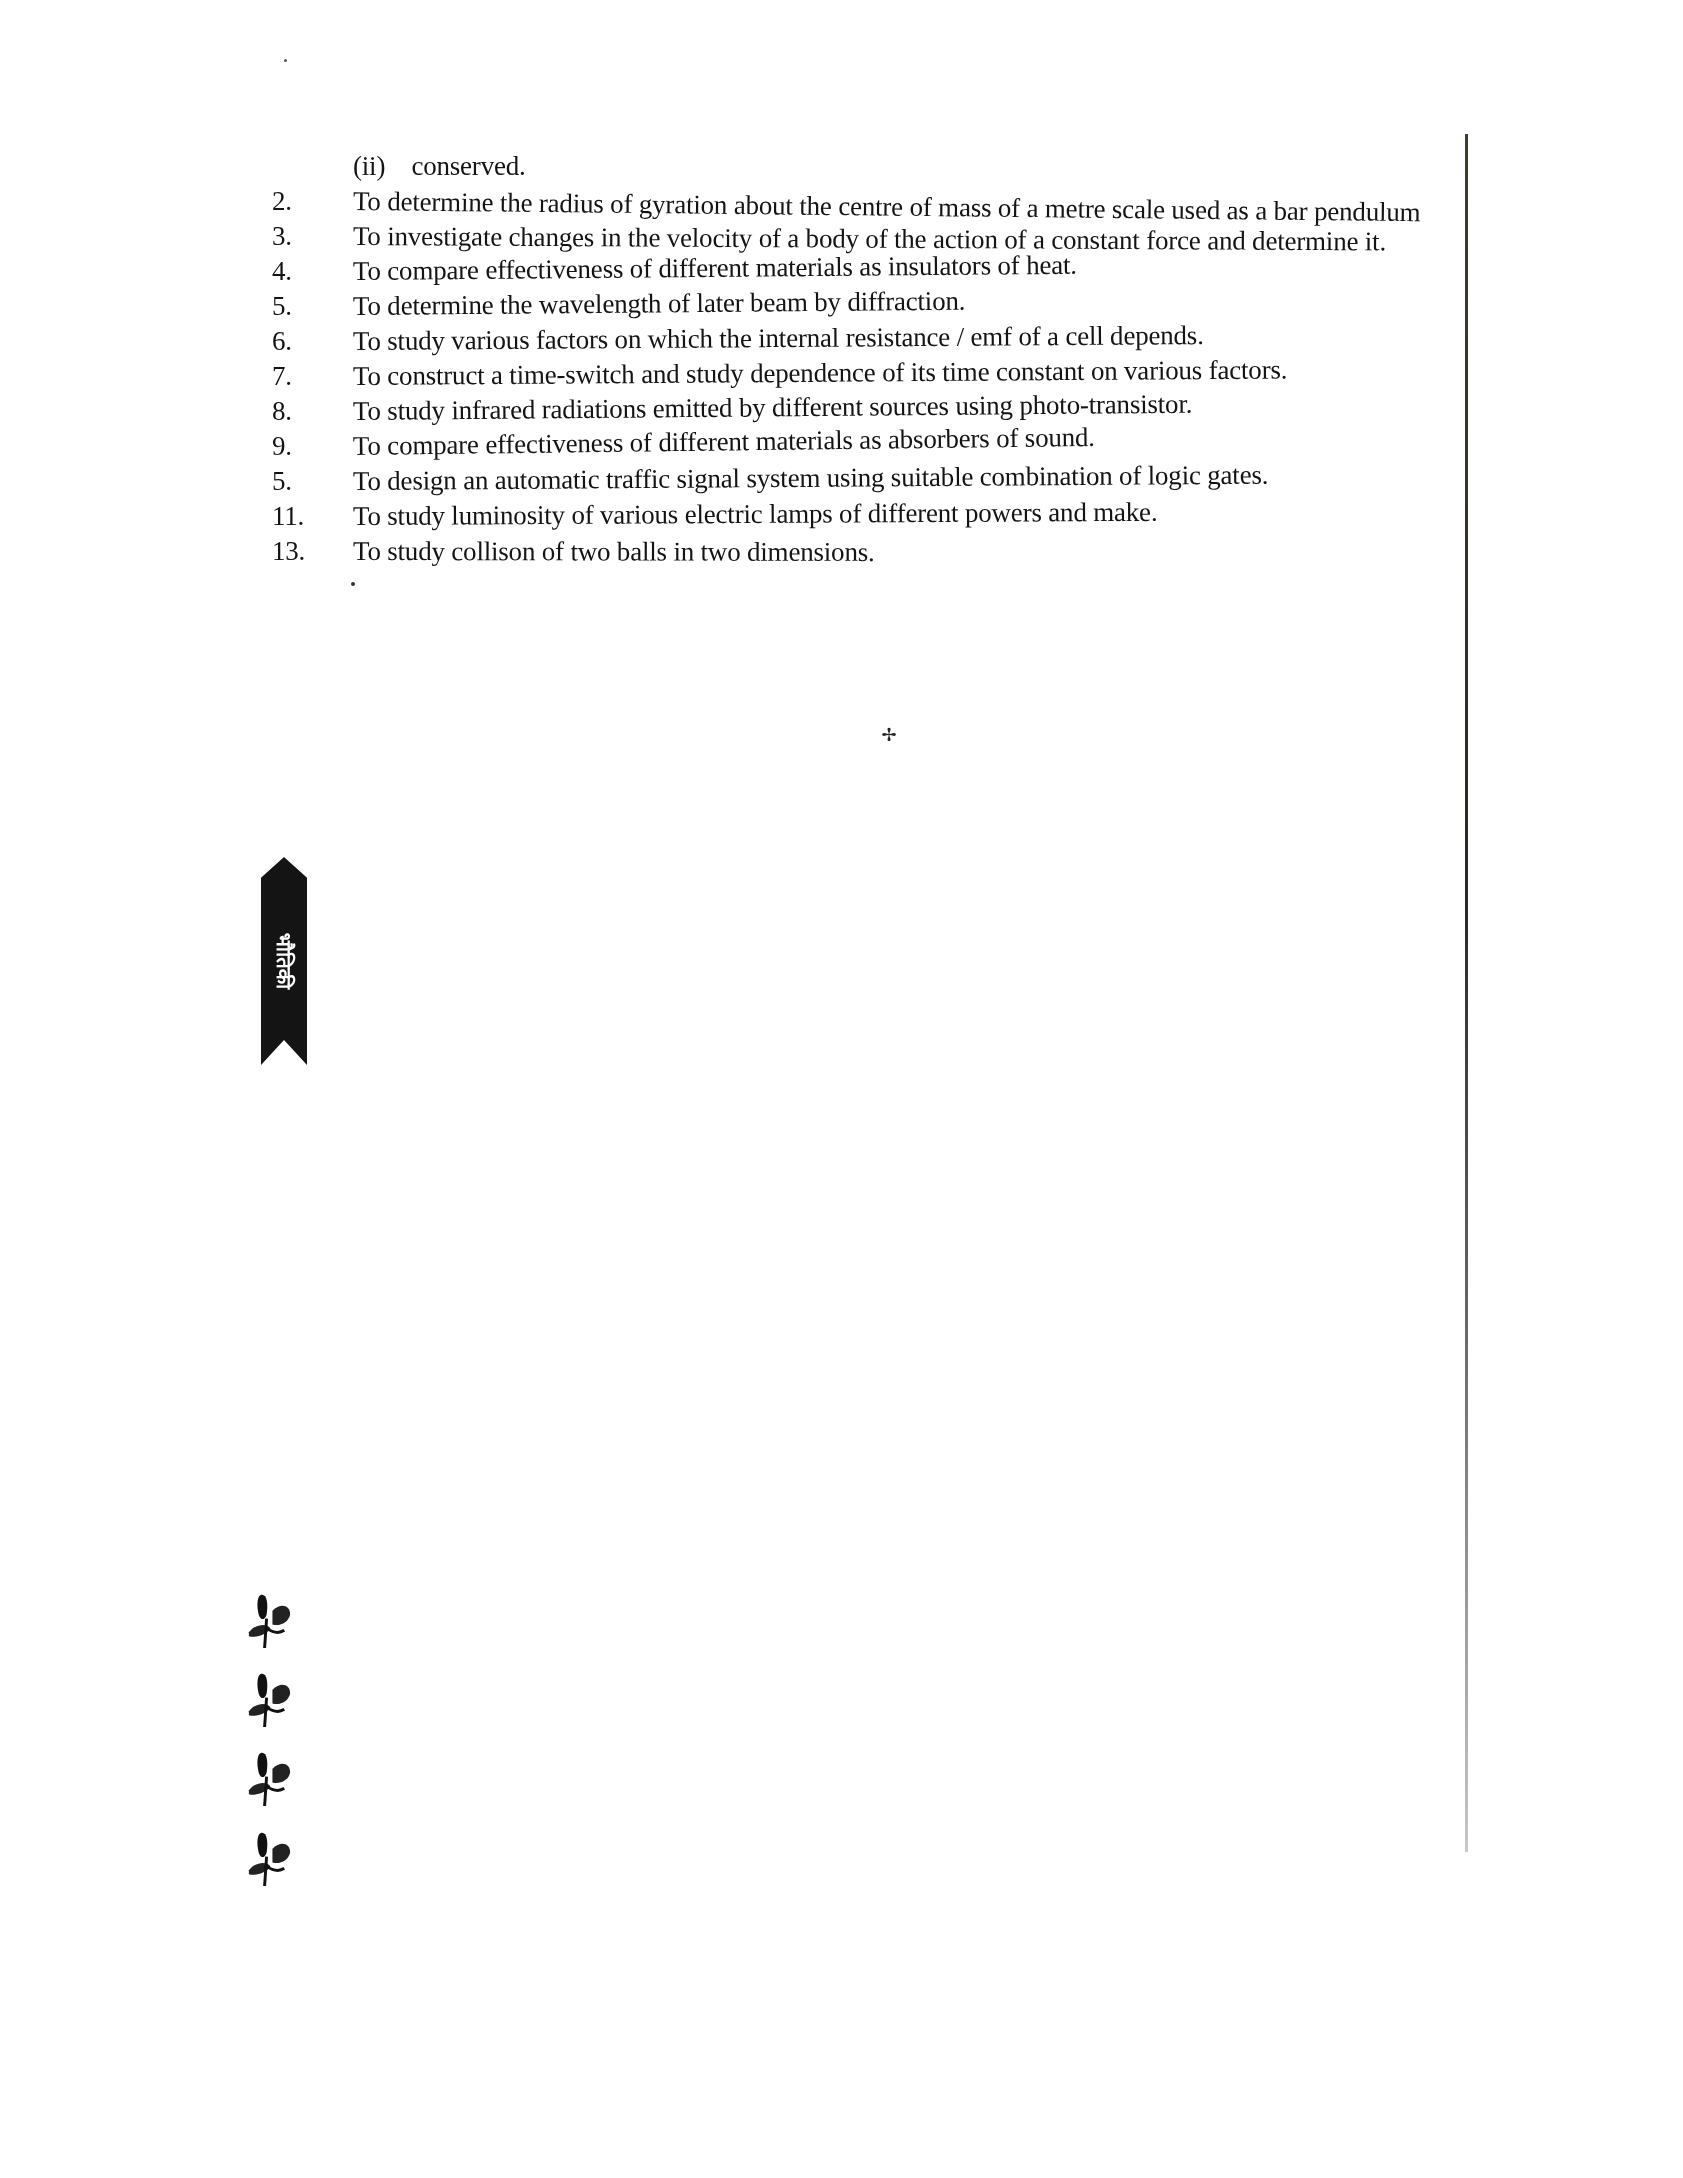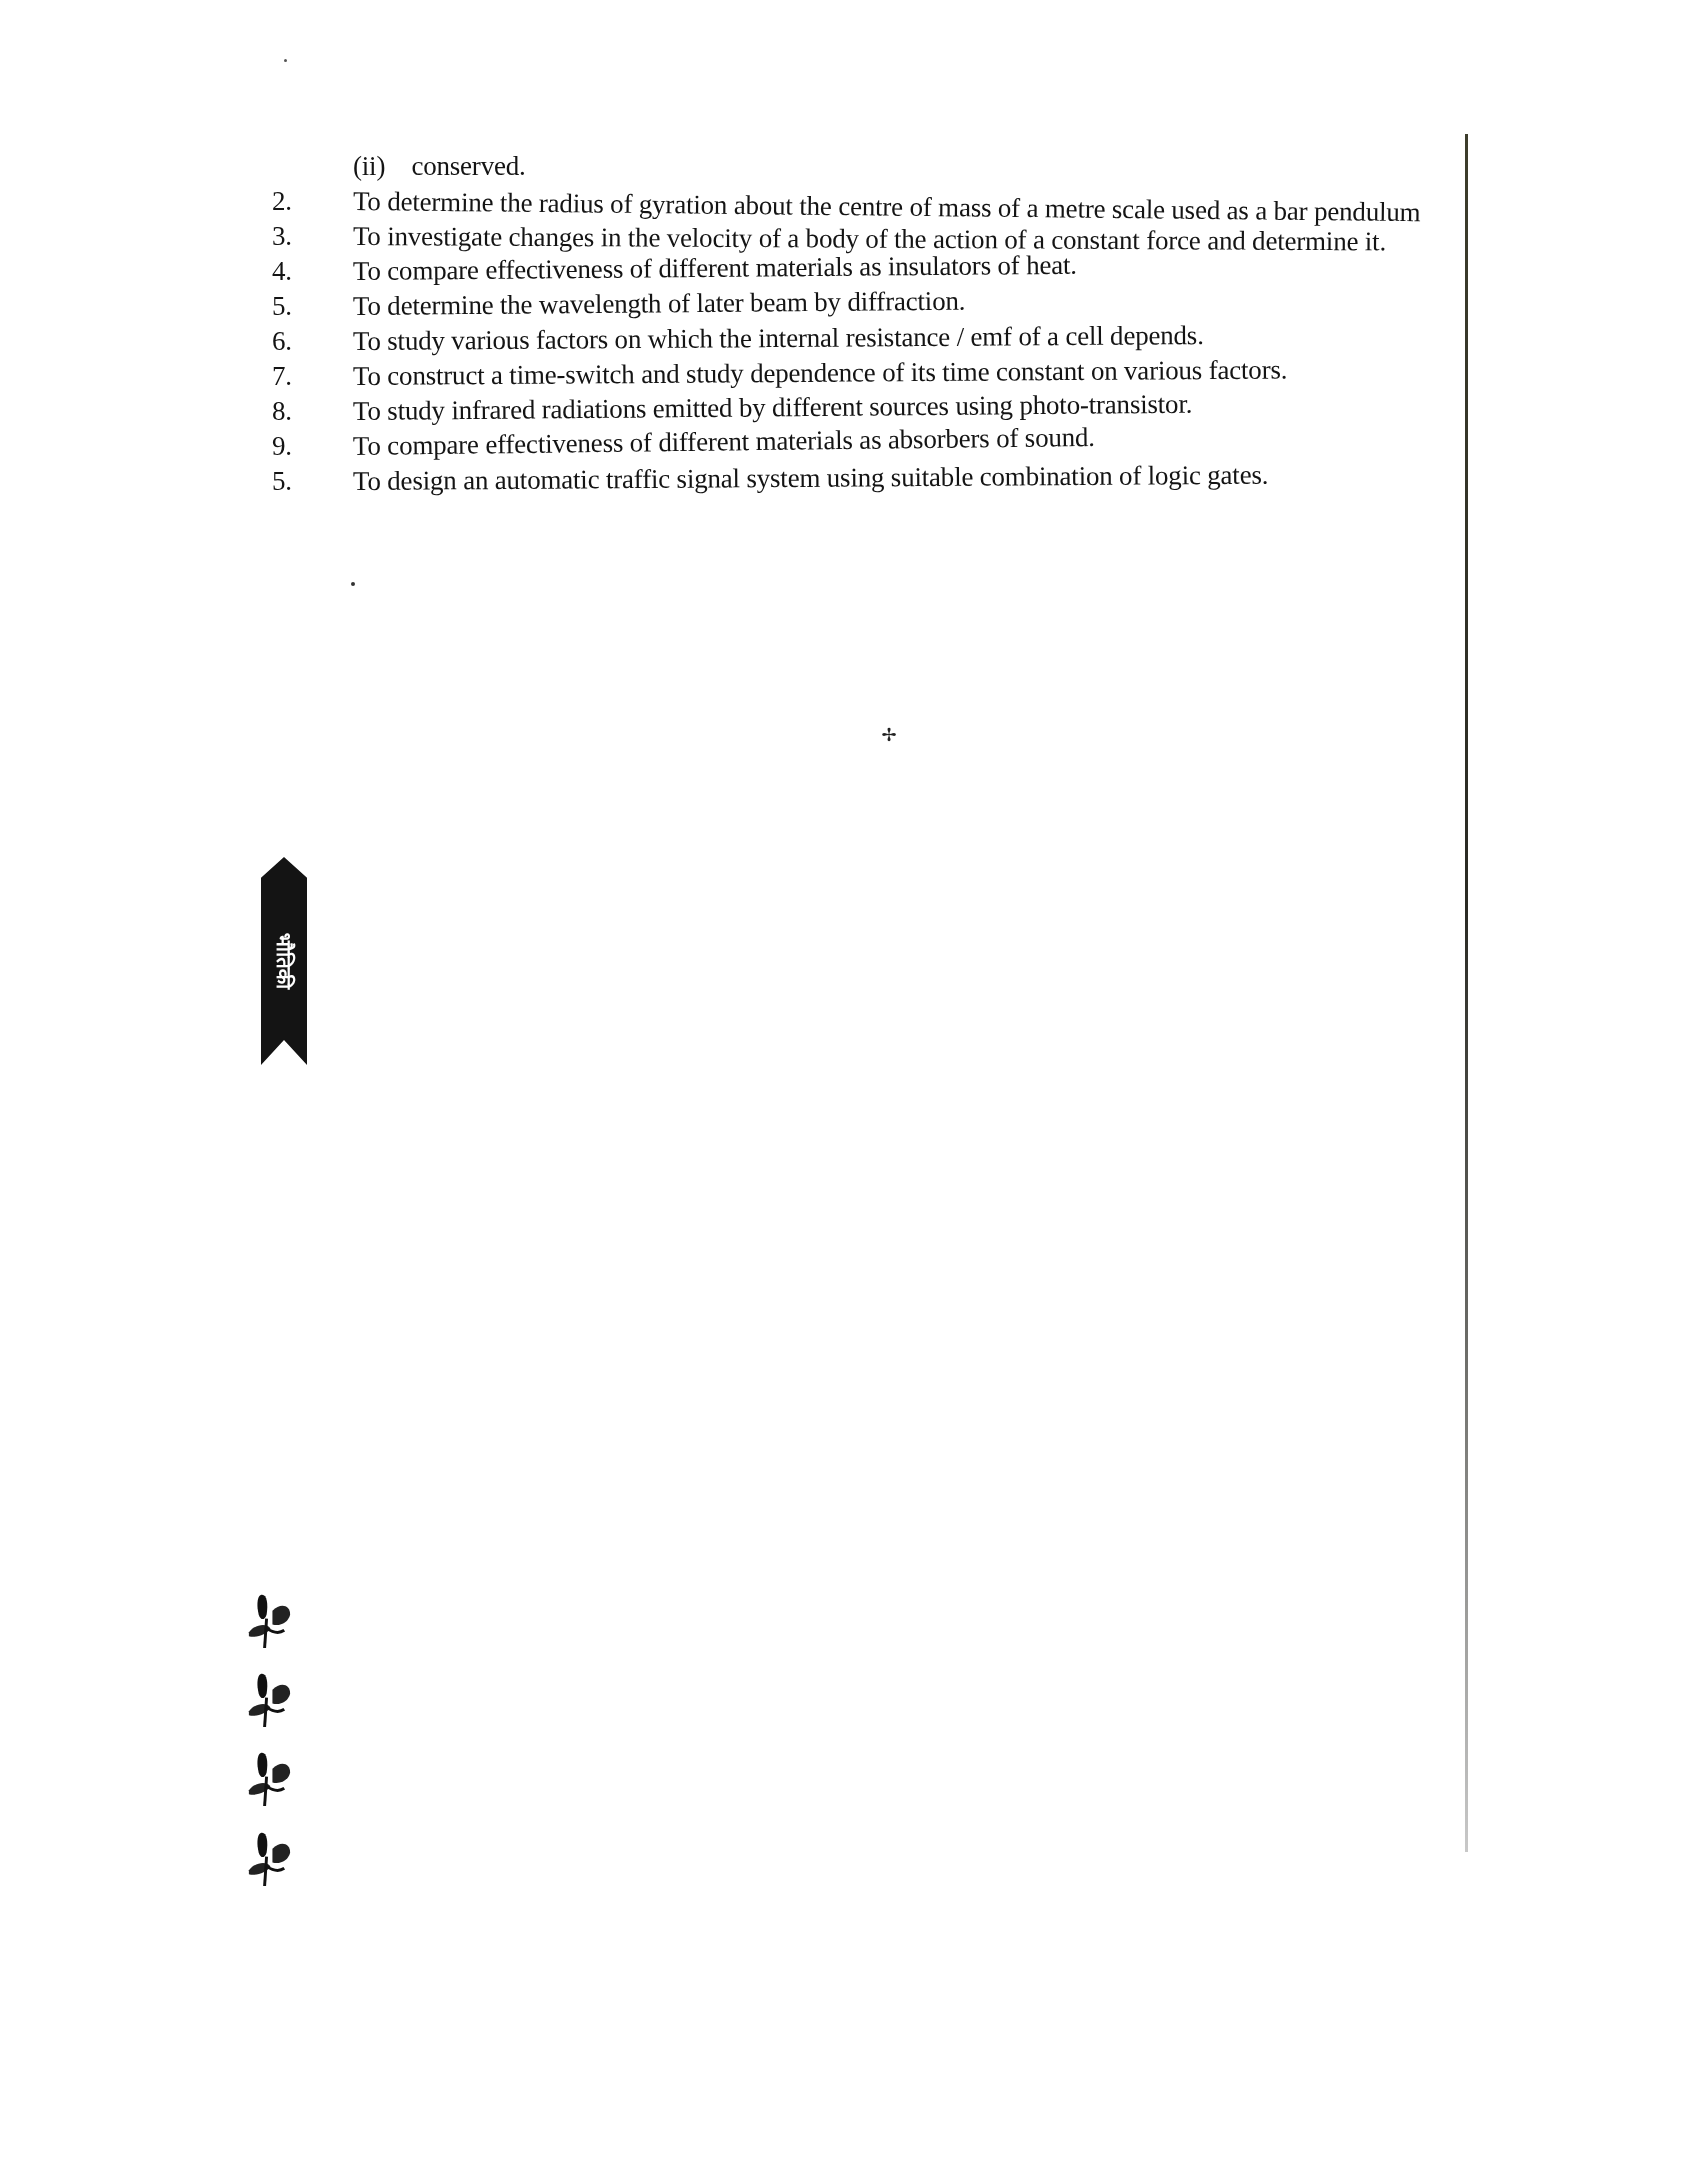--- a/index.html
+++ b/index.html
@@ -156,20 +156,28 @@
       <span class="txt" style="transform: rotate(-0.5deg)">To study infrared radiations emitted by different sources using photo-transistor.</span>
     </li>
     <li class="row">
       <span class="num">9.</span>
       <span class="txt" style="transform: rotate(-0.7deg)">To compare effectiveness of different materials as absorbers of sound.</span>
     </li>
     <li class="row">
       <span class="num">5.</span>
       <span class="txt" style="transform: rotate(-0.4deg)">To design an automatic traffic signal system using suitable combination of logic gates.</span>
     </li>
+    <li class="row">
+      <span class="num">11.</span>
+      <span class="txt" style="transform: rotate(-0.3deg)">To study luminosity of various electric lamps of different powers and make.</span>
+    </li>
+    <li class="row">
+      <span class="num">13.</span>
+      <span class="txt" style="transform: rotate(0.1deg)">To study collison of two balls in two dimensions.</span>
+    </li>
     <li class="row cont">
       <span class="num"></span>
       <span class="txt"></span>
     </li>
     <li class="row">
       <span class="num"></span>
       <span class="txt" style="transform: rotate(-0.2deg)"></span>
     </li>
     <li class="row cont">
       <span class="num"></span>

